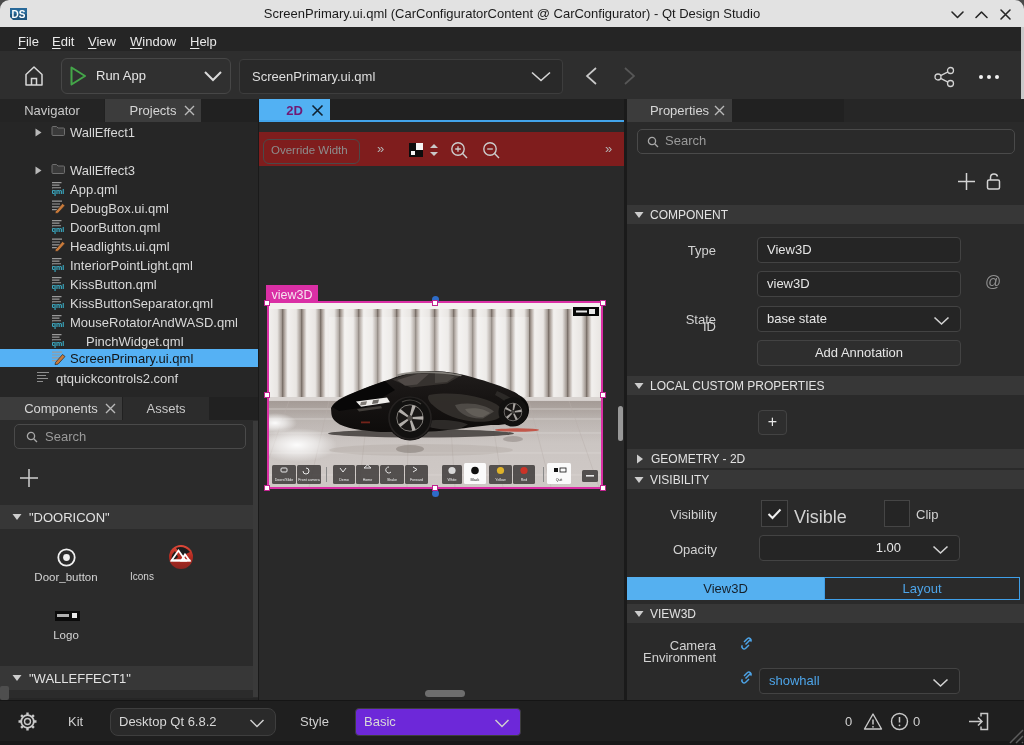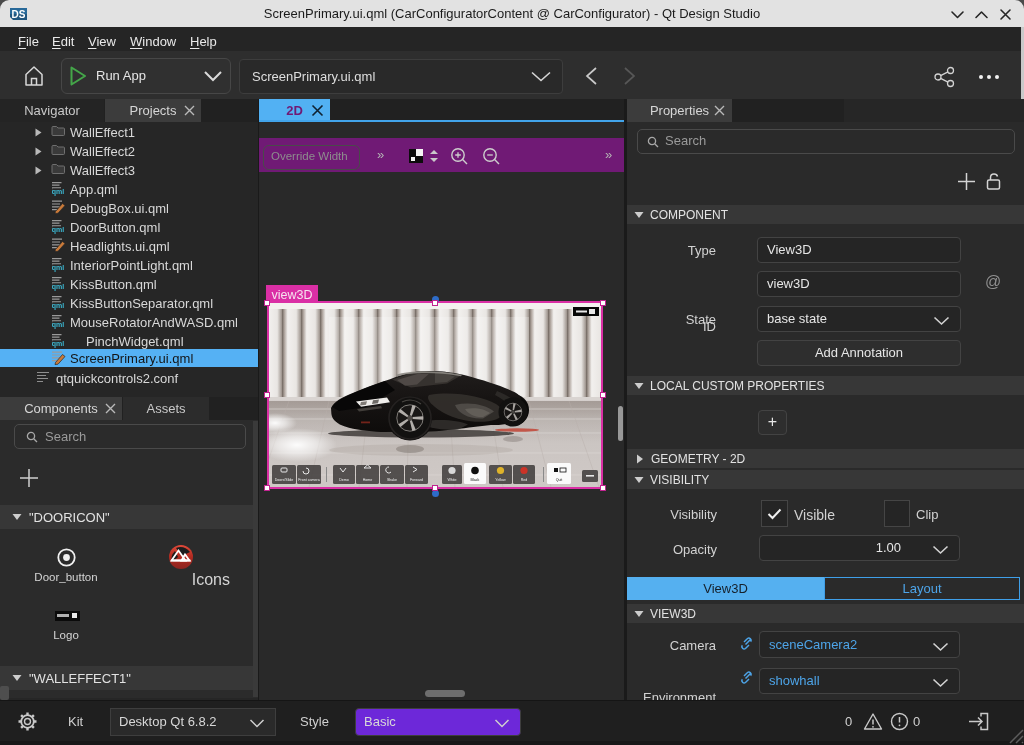--- a/index.html
+++ b/index.html
@@ -149,29 +149,20 @@
     </svg>
     <div class="treerow" style="top:0px">
         <svg class="abs" style="left:34px;top:5.5px" width="9" height="9">
           <path d="M1.5 0.5 L7.5 4.5 L1.5 8.5 Z" fill="#b9b9b9"></path>
         </svg>
         <svg class="abs" style="left:51px;top:2px" width="15" height="15">
           <use href="#foldericon"></use>
         </svg>
         <span class="abs" style="left:70px;top:2.5px">WallEffect1</span>
       </div>
-    <div class="treerow" style="top:19px">
-        <svg class="abs" style="left:34px;top:5.5px" width="9" height="9">
-          <path d="M1.5 0.5 L7.5 4.5 L1.5 8.5 Z" fill="#b9b9b9"></path>
-        </svg>
-        <svg class="abs" style="left:51px;top:2px" width="15" height="15">
-          <use href="#foldericon"></use>
-        </svg>
-        <span class="abs" style="left:70px;top:2.5px">WallEffect2</span>
-      </div>
     <div class="treerow" style="top:38px">
         <svg class="abs" style="left:34px;top:5.5px" width="9" height="9">
           <path d="M1.5 0.5 L7.5 4.5 L1.5 8.5 Z" fill="#b9b9b9"></path>
         </svg>
         <svg class="abs" style="left:51px;top:2px" width="15" height="15">
           <use href="#foldericon"></use>
         </svg>
         <span class="abs" style="left:70px;top:2.5px">WallEffect3</span>
       </div>
     <div class="treerow" style="top:57px">
@@ -277,37 +268,37 @@
               <stop offset="1" stop-color="#8c2420"></stop>
         </linearGradient>
           </defs>
         <circle cx="13" cy="13" r="12" fill="url(#redg)"></circle>
         <path d="M8 4 Q16 1 22 8 L14 12 Z" fill="#1d1d1d"></path>
         <path d="M4 18 Q2 12 7 7 L10 13 Z" fill="#1d1d1d"></path>
         <path d="M3.5 16.5 L10.5 6.5 L17.5 16.5 Z" fill="none" stroke="#fff" stroke-width="1.8"></path>
         <path d="M13.5 16.5 L17 10.5 L21.5 16.5 Z" fill="none" stroke="#fff" stroke-width="1.8"></path>
         <path d="M3 16.5 L22.5 16.5" stroke="#fff" stroke-width="1.8"></path>
       </svg>
-      <div class="abs" style="left:130px;top:151px;width:100px;text-align:right;font-size:16px;color:#d4d4d4;">Icons</div>
+      <div class="abs" style="left:130px;top:151px;width:100px;text-align:left;font-size:10px;color:#d4d4d4;">Icons</div>
       <div class="abs" style="left:55px;top:191px;width:25px;height:10px;background:#0a0a0a;">
         <div style="position:absolute;left:2px;top:3px;width:12px;height:3px;background:#cfcfcf;opacity:.85"></div>
         <div style="position:absolute;left:17px;top:2px;width:5px;height:5px;background:#e8e8e8;"></div>
       </div>
       <div class="abs" style="left:16px;top:209px;width:100px;text-align:center;font-size:11.5px;color:#d4d4d4;">Logo</div>
       <div class="sechead" style="top:246px;height:24px;">
         <svg style="margin-left:12px" width="10" height="8" viewBox="0 0 10 8">
             <path d="M0.5 1 L9.5 1 L5 7 Z" fill="#cdcdcd"></path>
           </svg>
         <span style="margin-left:7px;font-size:13px;">"WALLEFFECT1"</span>
       </div>
       <div class="abs" style="left:253px;top:1px;width:6px;height:276px;background:#3a3a3a;"></div>
     </div>
   </div>
   <div class="abs" id="canvaspane">
-    <div class="abs" style="left:0;top:16px;width:365px;height:34px;background:#701a75;">
+    <div class="abs" style="left:0;top:10px;width:365px;height:34px;background:#7f1d1d;">
       <div class="abs" style="left:4px;top:7px;width:97px;height:25px;border:1px solid #4a4a4a;border-radius:6px;"></div>
       <div class="abs" style="left:12px;top:12px;font-size:11.5px;color:#8d8d8d;">Override Width</div>
       <div class="abs" style="left:118px;top:9px;font-size:13px;color:#b5b5b5;">»</div>
       <svg class="abs" style="left:150px;top:11px" width="14" height="14" viewBox="0 0 14 14">
         <rect x="0" y="0" width="14" height="14" fill="#0c0c0c"></rect>
         <rect x="7" y="0" width="7" height="7" fill="#f5f5f5"></rect>
         <rect x="2" y="8" width="4" height="4" fill="#f5f5f5"></rect>
       </svg>
       <svg class="abs" style="left:169px;top:11px" width="12" height="14" viewBox="0 0 12 14">
         <path d="M2 5 L6 1 L10 5 Z" fill="#c9c9c9"></path>
@@ -595,21 +586,21 @@
           <path d="M0.5 1 L9.5 1 L5 7 Z" fill="#cdcdcd"></path>
         </svg>
       <span style="margin-left:6px;">VISIBILITY</span>
     </div>
     <div class="lbl" style="left:0;top:385px;width:90px;">Visibility</div>
     <div class="abs" style="left:134px;top:378px;width:27px;height:27px;background:#252525;border:1px solid #454545;">
       <svg style="position:absolute;left:5px;top:7px" width="15" height="12" viewBox="0 0 15 12">
           <path d="M1.5 6 L5.5 10 L13.5 1.5" fill="none" stroke="#f0f0f0" stroke-width="2"></path>
         </svg>
     </div>
-    <div class="abs" style="left:167px;top:385px;font-size:14px;color:#d2d2d2;">Visible</div>
+    <div class="abs" style="left:167px;top:385px;font-size:18px;color:#d2d2d2;">Visible</div>
     <div class="abs" style="left:257px;top:378px;width:26px;height:27px;background:#252525;border:1px solid #454545;"></div>
     <div class="abs" style="left:289px;top:385px;font-size:13px;color:#d2d2d2;">Clip</div>
     <div class="lbl" style="left:0;top:420px;width:90px;">Opacity</div>
     <div class="fld" style="left:132px;top:413px;width:201px;height:26px;">
       <span style="position:absolute;right:58px;top:4px;">1.00</span>
       <svg style="position:absolute;right:10px;top:9px" width="17" height="10" viewBox="0 0 17 10">
           <path d="M1.5 1.5 L8.5 8 L15.5 1.5" fill="none" stroke="#d3d3d3" stroke-width="1.6"></path>
         </svg>
     </div>
     <div class="abs" style="left:0;top:455px;width:197px;height:23px;background:#55b0f0;color:#16202a;font-size:13px;display:flex;align-items:center;justify-content:center;">View3D</div>
@@ -619,27 +610,21 @@
           <path d="M0.5 1 L9.5 1 L5 7 Z" fill="#cdcdcd"></path>
         </svg>
       <span style="margin-left:6px;">VIEW3D</span>
     </div>
     <div class="lbl" style="left:0;top:516px;width:89px;">Camera</div>
     <svg class="abs" style="left:112px;top:514px" width="15" height="15" viewBox="0 0 15 15">
       <g fill="none" stroke="#4da4e8" stroke-width="1.5">
         <path d="M6.5 8.5 L11.5 3.5 M5 6 L8.5 2.5 a2.3 2.3 0 0 1 3.2 3.2 M10 9 L6.5 12.5 a2.3 2.3 0 0 1 -3.2 -3.2"></path>
       </g>
     </svg>
-    <div class="fld" style="left:132px;top:509px;width:201px;height:27px;color:#4da4e8;">
-        <span style="position:absolute;left:9px;top:5px;">sceneCamera2</span>
-      <svg style="position:absolute;right:10px;top:10px" width="17" height="10" viewBox="0 0 17 10">
-          <path d="M1.5 1.5 L8.5 8 L15.5 1.5" fill="none" stroke="#d3d3d3" stroke-width="1.6"></path>
-        </svg>
-    </div>
-    <div class="lbl" style="left:0;top:568px;width:89px;">Environment</div>
+    <div class="lbl" style="left:0;top:528px;width:89px;">Environment</div>
     <svg class="abs" style="left:112px;top:548px" width="15" height="15" viewBox="0 0 15 15">
       <g fill="none" stroke="#4da4e8" stroke-width="1.5">
         <path d="M6.5 8.5 L11.5 3.5 M5 6 L8.5 2.5 a2.3 2.3 0 0 1 3.2 3.2 M10 9 L6.5 12.5 a2.3 2.3 0 0 1 -3.2 -3.2"></path>
       </g>
     </svg>
     <div class="fld" style="left:132px;top:546px;width:201px;height:26px;color:#4da4e8;">
         <span style="position:absolute;left:9px;top:4px;">showhall</span>
       <svg style="position:absolute;right:10px;top:9px" width="17" height="10" viewBox="0 0 17 10">
           <path d="M1.5 1.5 L8.5 8 L15.5 1.5" fill="none" stroke="#d3d3d3" stroke-width="1.6"></path>
         </svg>
@@ -649,21 +634,21 @@
   <div class="abs vsplit" style="left:624px; width:3px; height:601px;"></div>
   <div class="abs" id="bottombar">
     <svg class="abs" style="left:17px;top:10px" width="21" height="21" viewBox="0 0 21 21">
       <circle cx="10.5" cy="10.5" r="3" fill="none" stroke="#c9c9c9" stroke-width="1.4"></circle>
       <circle cx="10.5" cy="10.5" r="6.3" fill="none" stroke="#c9c9c9" stroke-width="1.8"></circle>
       <g stroke="#c9c9c9" stroke-width="2.4">
         <path d="M10.5 1.5 L10.5 4 M10.5 17 L10.5 19.5 M1.5 10.5 L4 10.5 M17 10.5 L19.5 10.5 M4.1 4.1 L5.9 5.9 M15.1 15.1 L16.9 16.9 M16.9 4.1 L15.1 5.9 M5.9 15.1 L4.1 16.9"></path>
       </g>
     </svg>
     <div class="abs" style="left:68px;top:13px;font-size:13px;color:#d0d0d0;">Kit</div>
-    <div class="combo" style="left:110px;top:7px;width:166px;height:28px;background:#2a2a2a;border-color:#3e3e3e;border-radius:0;">
+    <div class="combo" style="left:110px;top:7px;width:166px;height:28px;background:#2a2a2a;border-color:#3e3e3e;border-radius:8px;">
       <span style="position:absolute;left:8px;top:5px;font-size:13px;color:#d8d8d8;">Desktop Qt 6.8.2</span>
       <svg style="position:absolute;right:10px;top:10px" width="16" height="9" viewBox="0 0 16 9">
           <path d="M1.5 1 L8 7.5 L14.5 1" fill="none" stroke="#cfcfcf" stroke-width="1.5"></path>
         </svg>
     </div>
     <div class="abs" style="left:300px;top:13px;font-size:13px;color:#d0d0d0;">Style</div>
     <div class="combo" style="left:355px;top:7px;width:166px;height:28px;background:#6d28d9;border-color:#3e3e3e;border-radius:4px;">
       <span style="position:absolute;left:8px;top:5px;font-size:13px;color:#d8d8d8;">Basic</span>
       <svg style="position:absolute;right:10px;top:10px" width="16" height="9" viewBox="0 0 16 9">
           <path d="M1.5 1 L8 7.5 L14.5 1" fill="none" stroke="#cfcfcf" stroke-width="1.5"></path>

